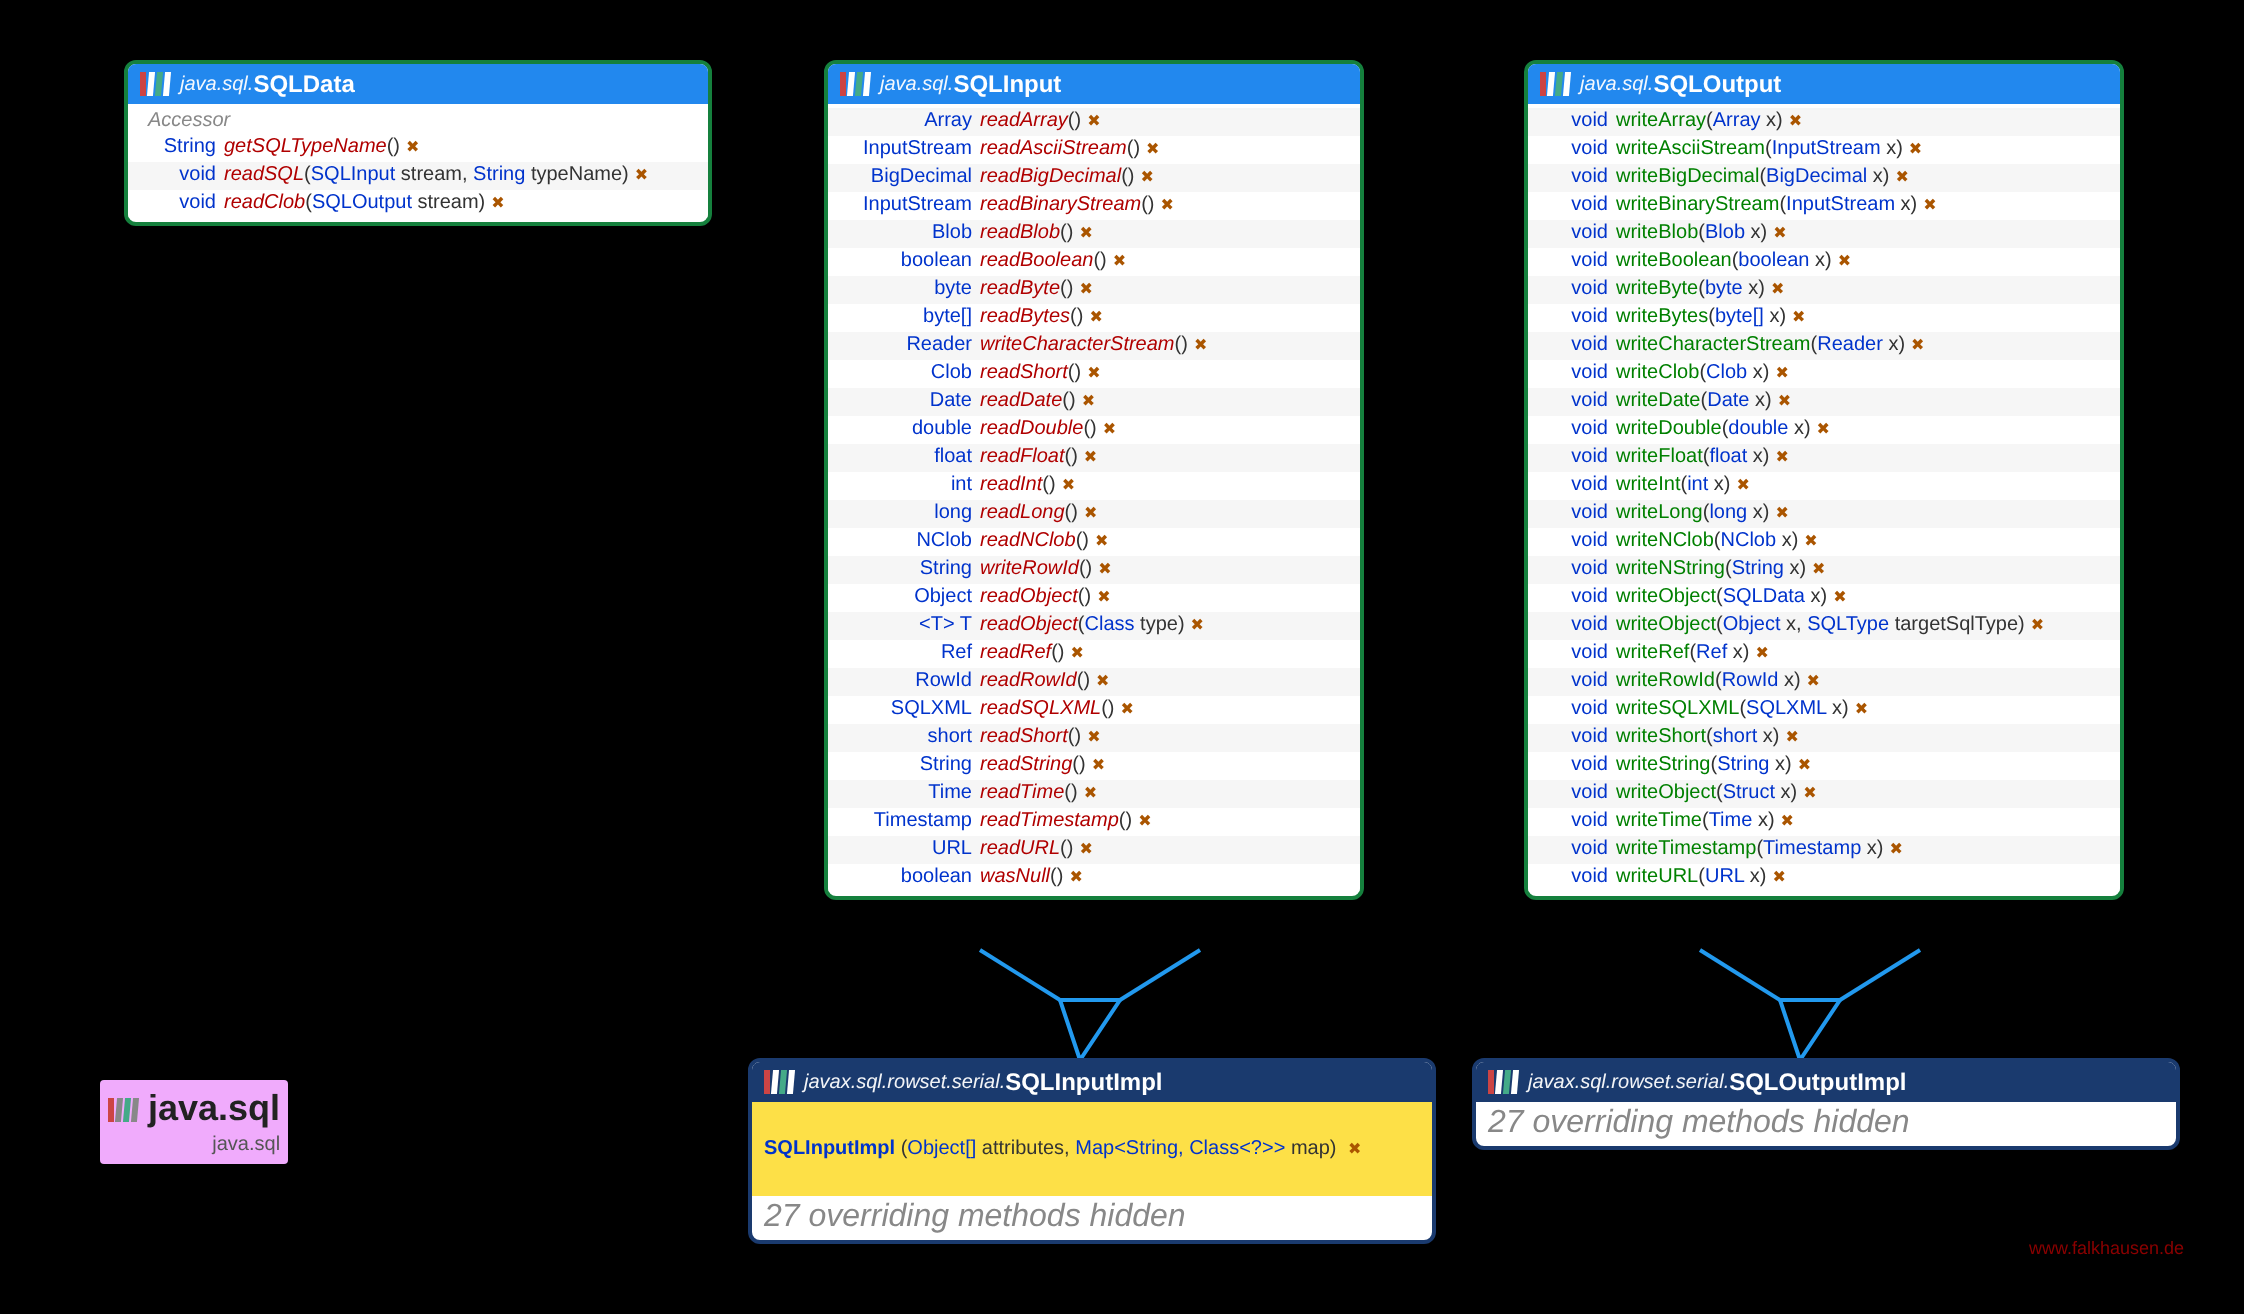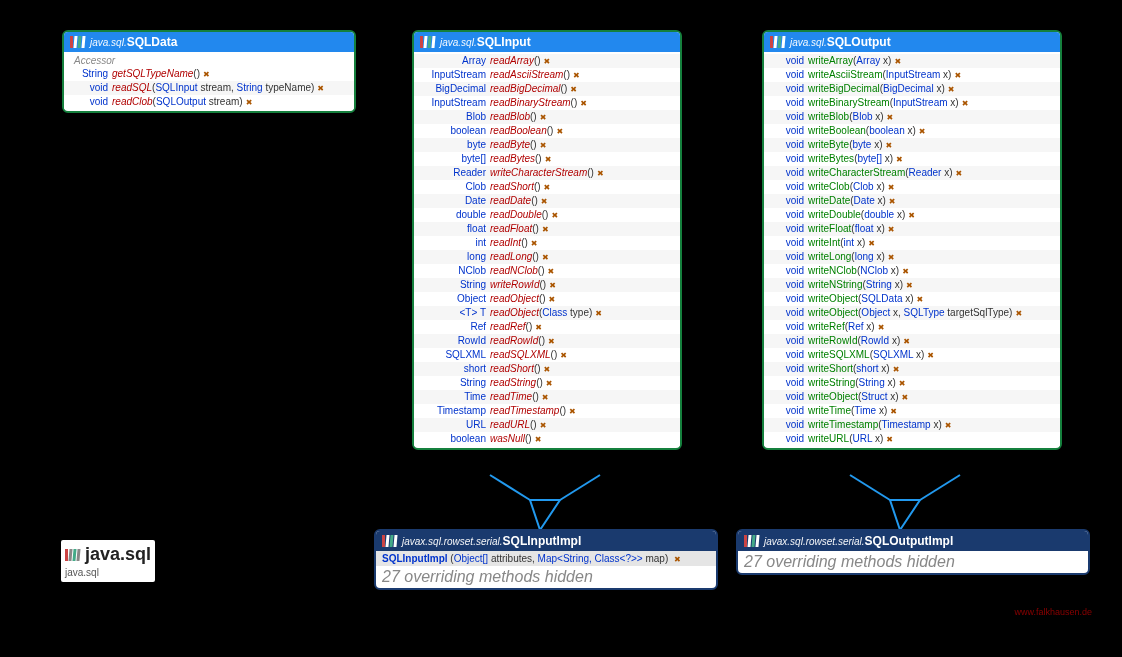--- a/index.html
+++ b/index.html
@@ -111,22 +111,22 @@
   }
   .param-type {
     color: #0033cc;
   }
   .exc {
     color: #aa5500;
     font-size: 8px;
     margin-left: 3px;
   }
   .constructor-row {
-    background: #e5e5e5;
-    padding: 2px 6px;
+    background: #fde047;
+    padding: 18px 6px;
     font-size: 10px;
   }
   .ctor-name {
     color: #0033cc;
     font-weight: bold;
   }
   .hidden-row {
     color: #888;
     font-style: italic;
     padding: 2px 6px;
@@ -146,21 +146,21 @@
     display: flex;
     align-items: center;
   }
   .pkg-small {
     font-size: 10px;
     color: #555;
     margin-top: 2px;
   }
   .watermark {
     position: absolute;
-    bottom: 40px;
+    bottom: 28px;
     right: 30px;
     color: #8b0000;
     font-size: 9px;
   }
   svg.connectors {
     position: absolute;
     top: 0;
     left: 0;
     pointer-events: none;
   }
@@ -578,21 +578,21 @@
 
 <div class="class-box" style="left:736px; top:529px; width:350px; border-color:#1a3a6e;">
   <div class="class-header class-header-dark">
     <span class="books-icon"></span>
     <span class="pkg-text">javax.sql.rowset.serial.</span>
     <span class="class-name">SQLOutputImpl</span>
   </div>
   <div class="hidden-row">27 overriding methods hidden</div>
 </div>
 
-<div class="pkg-label" style="left:61px; top:540px; background:#ffffff; padding:4px; border-radius:2px;">
+<div class="pkg-label" style="left:50px; top:540px; background:#f0abfc; padding:4px; border-radius:2px;text-align:right;">
   <div class="pkg-big">
     <span class="books-icon"></span>
     <span>java.sql</span>
   </div>
   <div class="pkg-small">java.sql</div>
 </div>
 
 <div class="watermark">www.falkhausen.de</div>
 
 </body></html>

